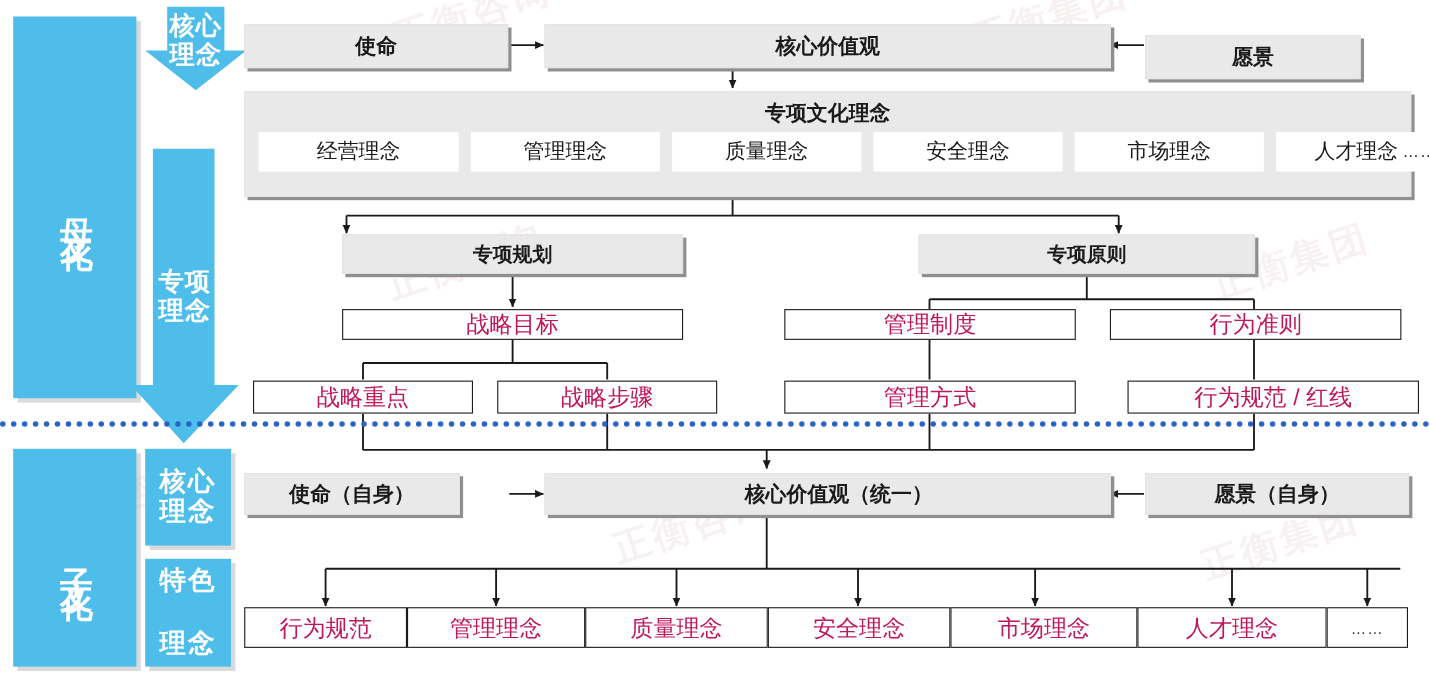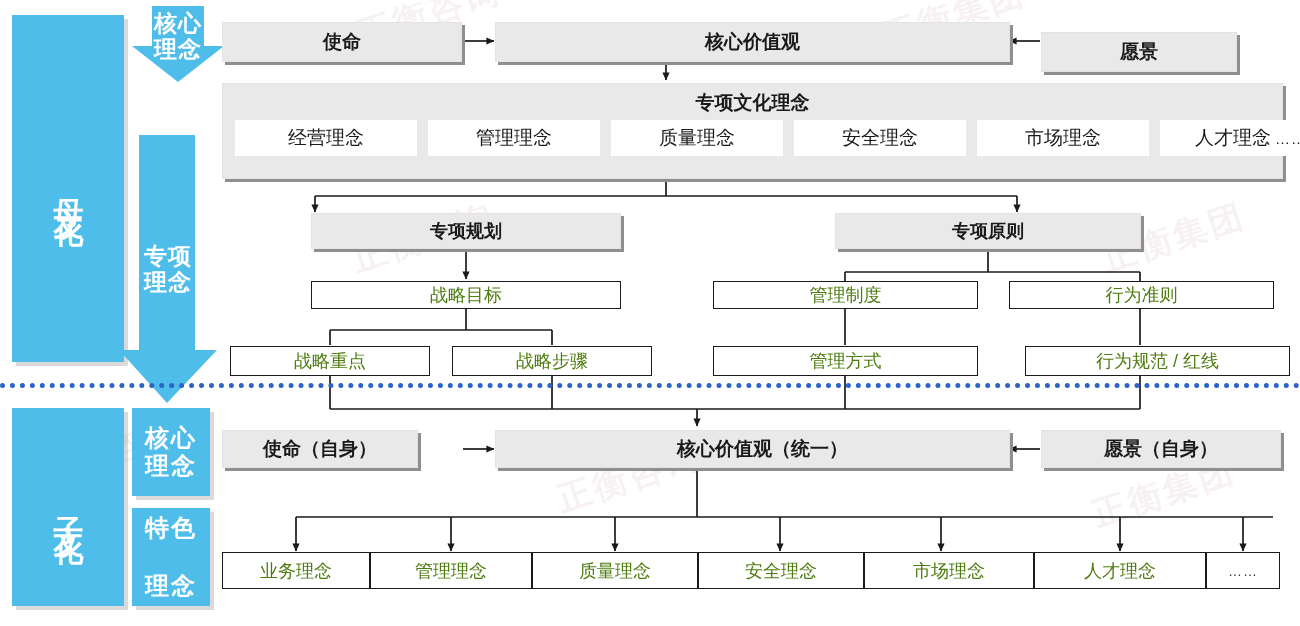--- a/index.html
+++ b/index.html
@@ -55,21 +55,21 @@
     display:flex;align-items:center;justify-content:center;
     font-size:19px;color:#1a1a1a;
     box-sizing:border-box;
   }
   .chip .dots{font-size:15px;letter-spacing:1px;margin-left:4px;}
 
   
   .obox{
     background:#ffffff;
     border:1.5px solid #1a1a1a;
-    font-size:18px;color:#4d7c0f;
+    font-size:21px;color:#be185d;
   }
   .obox.dots{font-size:14px;letter-spacing:1px;color:#333;}
 
   
   .blue{
     background:#4fbde9;
     color:#ffffff;
     font-weight:bold;
     box-shadow:4px 4px 0 0 rgba(150,150,150,.35);
     display:flex;align-items:center;justify-content:center;
@@ -293,21 +293,21 @@
     <span>使命（自身）</span>
   </div>
   <div class="node graybar" style="left:495px;top:430px;width:515px;height:38px;padding-left:20px;">
     <span>核心价值观（统一）</span>
   </div>
   <div class="node graybar" style="left:1041px;top:430px;width:240px;height:38px;">
     <span>愿景（自身）</span>
   </div>
 
   <div class="node obox" style="left:222px;top:552px;width:148px;height:37px;">
-    <span>业务理念</span>
+    <span>行为规范</span>
   </div>
   <div class="node obox" style="left:370px;top:552px;width:162px;height:37px;">
     <span>管理理念</span>
   </div>
   <div class="node obox" style="left:532px;top:552px;width:166px;height:37px;">
     <span>质量理念</span>
   </div>
   <div class="node obox" style="left:698px;top:552px;width:166px;height:37px;">
     <span>安全理念</span>
   </div>

